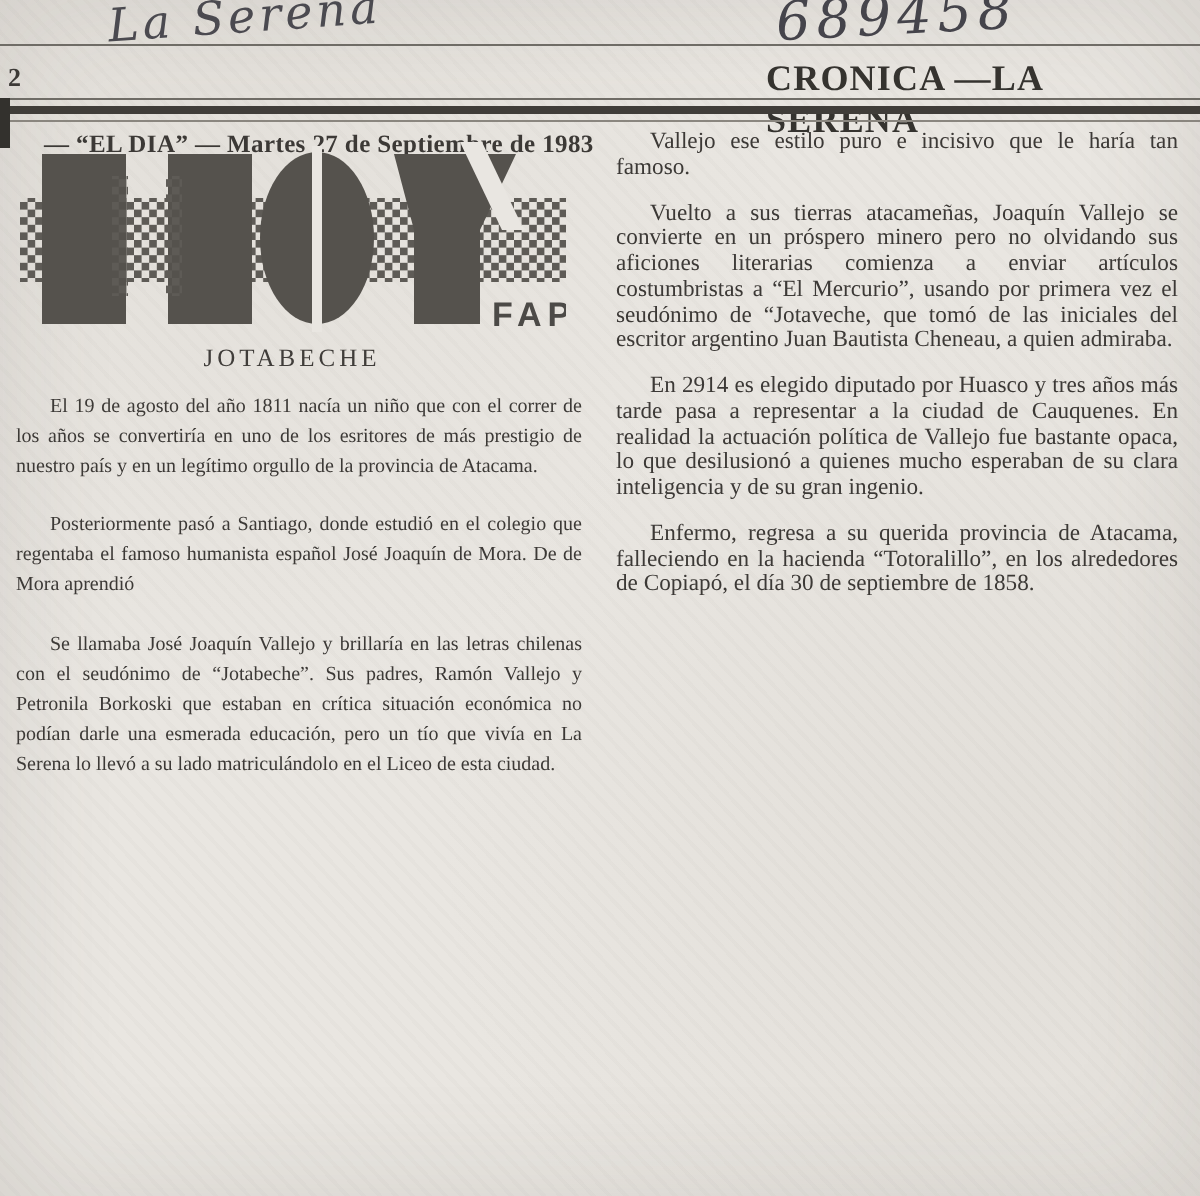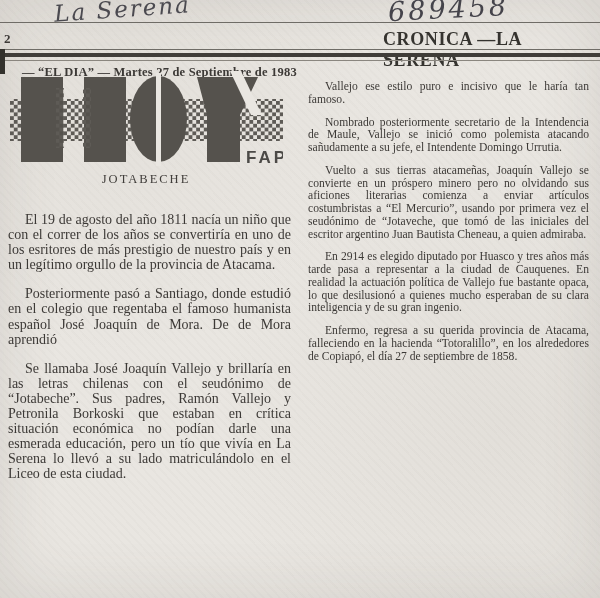--- a/index.html
+++ b/index.html
@@ -38,23 +38,23 @@
   .pageno{position:absolute;left:4px;top:2px;font-size:13px;font-weight:600;}
   .edition{position:absolute;left:22px;top:2px;font-size:12.5px;font-weight:700;letter-spacing:.2px;margin-top:34px;}
   .section{position:absolute;left:383px;top:0;font-size:18px;font-weight:700;letter-spacing:.6px;color:#35332f;}
   
   .logo-svg{position:absolute;left:10px;top:63px;}
   .col-heading{
     position:absolute;left:0;top:172px;width:292px;text-align:center;
     font-size:12.5px;font-weight:400;letter-spacing:2px;color:#403d3a;
   }
   
-  .col{position:absolute;text-align:justify;margin-top:16px;}
+  .col{position:absolute;text-align:justify;}
   .col p{margin:0;text-indent:17px;}
-  .col-left{left:8px;top:196px;width:283px;font-size:14px;line-height:15.1px;}
+  .col-left{left:8px;top:196px;width:283px;font-size:10px;line-height:15.1px;}
   .col-left p{margin-bottom:14px;}
   .col-right{left:308px;top:65px;width:281px;font-size:11.6px;line-height:12.75px;}
   .col-right p{margin-bottom:10px;}
 </style>
 </head>
 <body>
 
 <div class="page">
 
   <div class="hand hand-city">La Serena</div>
@@ -101,19 +101,18 @@
   <div class="col-heading">JOTABECHE</div>
 
   <div class="col col-left">
     <p>El 19 de agosto del año 1811 nacía un niño que con el correr de los años se convertiría en uno de los esritores de más prestigio de nuestro país y en un legítimo orgullo de la provincia de Atacama.</p>
     <p>Posteriormente pasó a Santiago, donde estudió en el colegio que regentaba el famoso humanista español José Joaquín de Mora. De de Mora aprendió</p>
     <p>Se llamaba José Joaquín Vallejo y brillaría en las letras chilenas con el seudónimo de “Jotabeche”. Sus padres, Ramón Vallejo y Petronila Borkoski que estaban en crítica situación económica no podían darle una esmerada educación, pero un tío que vivía en La Serena lo llevó a su lado matriculándolo en el Liceo de esta ciudad.</p>
   </div>
 
   <div class="col col-right">
     <p>Vallejo ese estilo puro e incisivo que le haría tan famoso.</p>
-    <p>Nombrado posteriormente secretario de la Intendencia de Maule, Vallejo se inició como polemista atacando sañudamente a su jefe, el Intendente Domingo Urrutia.</p>
     <p>Vuelto a sus tierras atacameñas, Joaquín Vallejo se convierte en un próspero minero pero no olvidando sus aficiones literarias comienza a enviar artículos costumbristas a “El Mercurio”, usando por primera vez el seudónimo de “Jotaveche, que tomó de las iniciales del escritor argentino Juan Bautista Cheneau, a quien admiraba.</p>
     <p>En 2914 es elegido diputado por Huasco y tres años más tarde pasa a representar a la ciudad de Cauquenes. En realidad la actuación política de Vallejo fue bastante opaca, lo que desilusionó a quienes mucho esperaban de su clara inteligencia y de su gran ingenio.</p>
-    <p>Enfermo, regresa a su querida provincia de Atacama, falleciendo en la hacienda “Totoralillo”, en los alrededores de Copiapó, el día 27 de septiembre de 1858.</p>
+    <p>Enfermo, regresa a su querida provincia de Atacama, falleciendo en la hacienda “Totoralillo”, en los alrededores de Copiapó, el día 30 de septiembre de 1858.</p>
   </div>
 
 </div>
 
 </body></html>

